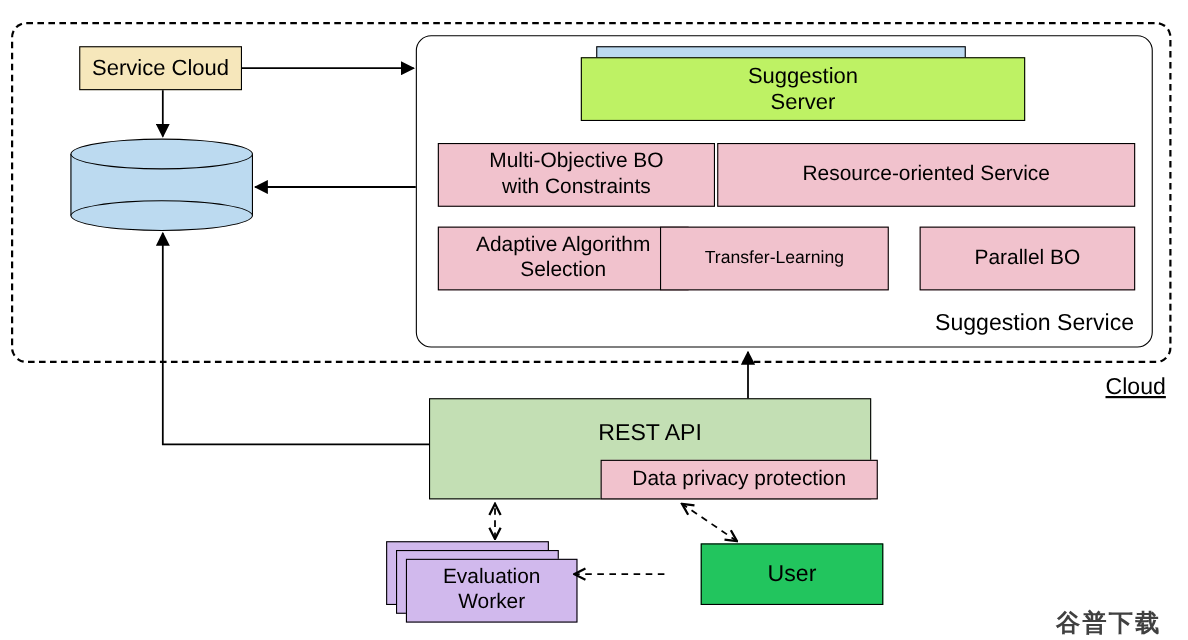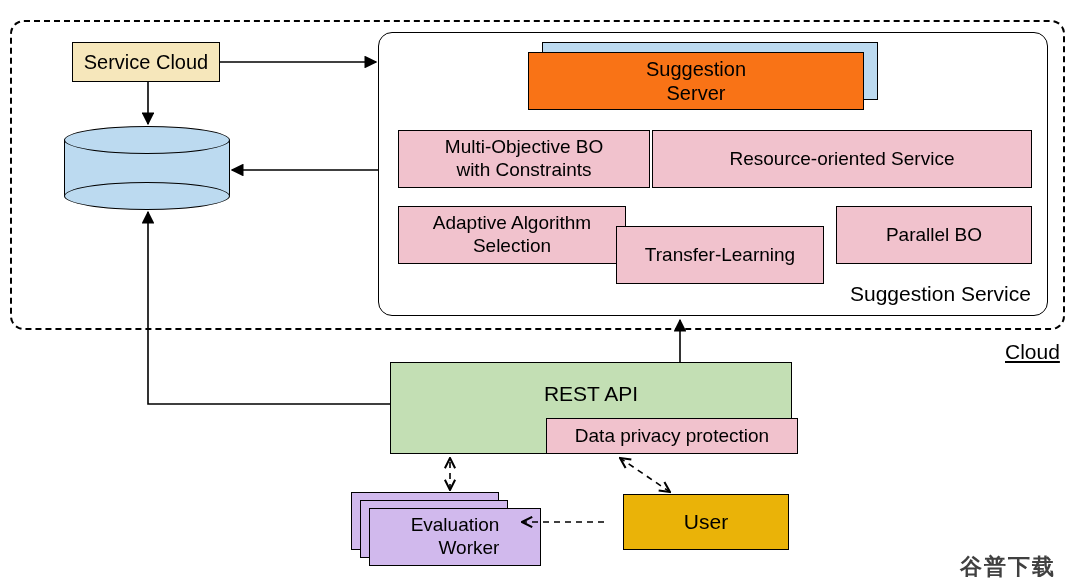--- a/index.html
+++ b/index.html
@@ -82,42 +82,42 @@
 <div class="cylinder" style="left:64px; top:126px; width:166px; height:84px;">
   <div class="cyl-body" style="top:14px; height:56px;"></div>
   <div class="cyl-bottom" style="top:56px; height:28px;"></div>
   <div class="cyl-top" style="top:0; height:28px;"></div>
 </div>
 
 <div class="solid-container" style="left:378px; top:32px; width:670px; height:284px;"></div>
 <div class="plain-label" style="left:850px; top:282px;">Suggestion Service</div>
 
 <div class="box" style="left:542px; top:42px; width:336px; height:58px; background:#bcdaf0;"></div>
-<div class="box" style="left:528px; top:52px; width:336px; height:58px; background:#f97316; font-size:20px; white-space:pre-line;">Suggestion
+<div class="box" style="left:528px; top:52px; width:404px; height:58px; background:#bef264; font-size:20px; white-space:pre-line;">Suggestion
 Server</div>
 
 <div class="box" style="left:398px; top:130px; width:252px; height:58px; background:#f1c2cd; font-size:19px; white-space:pre-line;">Multi-Objective BO
 with Constraints</div>
 <div class="box" style="left:652px; top:130px; width:380px; height:58px; background:#f1c2cd; font-size:19px;">Resource-oriented Service</div>
 
 <div class="box" style="left:398px; top:206px; width:228px; height:58px; background:#f1c2cd; font-size:19px; white-space:pre-line;">Adaptive Algorithm
 Selection</div>
-<div class="box" style="left:616px; top:206px; width:208px; height:58px; background:#f1c2cd; font-size:19px;margin-top:20px;">Transfer-Learning</div>
+<div class="box" style="left:600px; top:206px; width:208px; height:58px; background:#f1c2cd; font-size:16px;">Transfer-Learning</div>
 <div class="box" style="left:836px; top:206px; width:196px; height:58px; background:#f1c2cd; font-size:19px;">Parallel BO</div>
 
 <div class="box" style="left:390px; top:362px; width:402px; height:92px; background:#c3dfb4; font-size:21px; align-items:flex-start; padding-top:18px;">REST API</div>
 
 <div class="box" style="left:546px; top:418px; width:252px; height:36px; background:#f1c2cd; font-size:19px;">Data privacy protection</div>
 
 <div class="box" style="left:351px; top:492px; width:148px; height:58px; background:#d1b9ed;"></div>
 <div class="box" style="left:360px; top:500px; width:148px; height:58px; background:#d1b9ed;"></div>
-<div class="box" style="left:369px; top:508px; width:172px; height:58px; background:#d1b9ed; font-size:19px; white-space:pre-line;text-align:right;">Evaluation
+<div class="box" style="left:369px; top:508px; width:156px; height:58px; background:#d1b9ed; font-size:19px; white-space:pre-line;">Evaluation
 Worker</div>
 
-<div class="box" style="left:623px; top:494px; width:166px; height:56px; background:#eab308; font-size:21px;">User</div>
+<div class="box" style="left:637px; top:494px; width:166px; height:56px; background:#22c55e; font-size:21px;">User</div>
 
 <div class="watermark" style="left:960px; top:552px; font-size:22px;">谷普下载</div>
 
 <svg class="connector" style="left:0; top:0;" width="1080" height="582">
   <defs>
     <marker id="arrow" viewBox="0 0 10 10" refX="9" refY="5" markerWidth="8" markerHeight="8" orient="auto-start-reverse">
       <path d="M 0 0 L 10 5 L 0 10 z" fill="#000"></path>
     </marker>
     <marker id="arrow-open" viewBox="0 0 10 10" refX="9" refY="5" markerWidth="8" markerHeight="8" orient="auto-start-reverse">
       <path d="M 1 1 L 9 5 L 1 9" fill="none" stroke="#000" stroke-width="1.6"></path>

